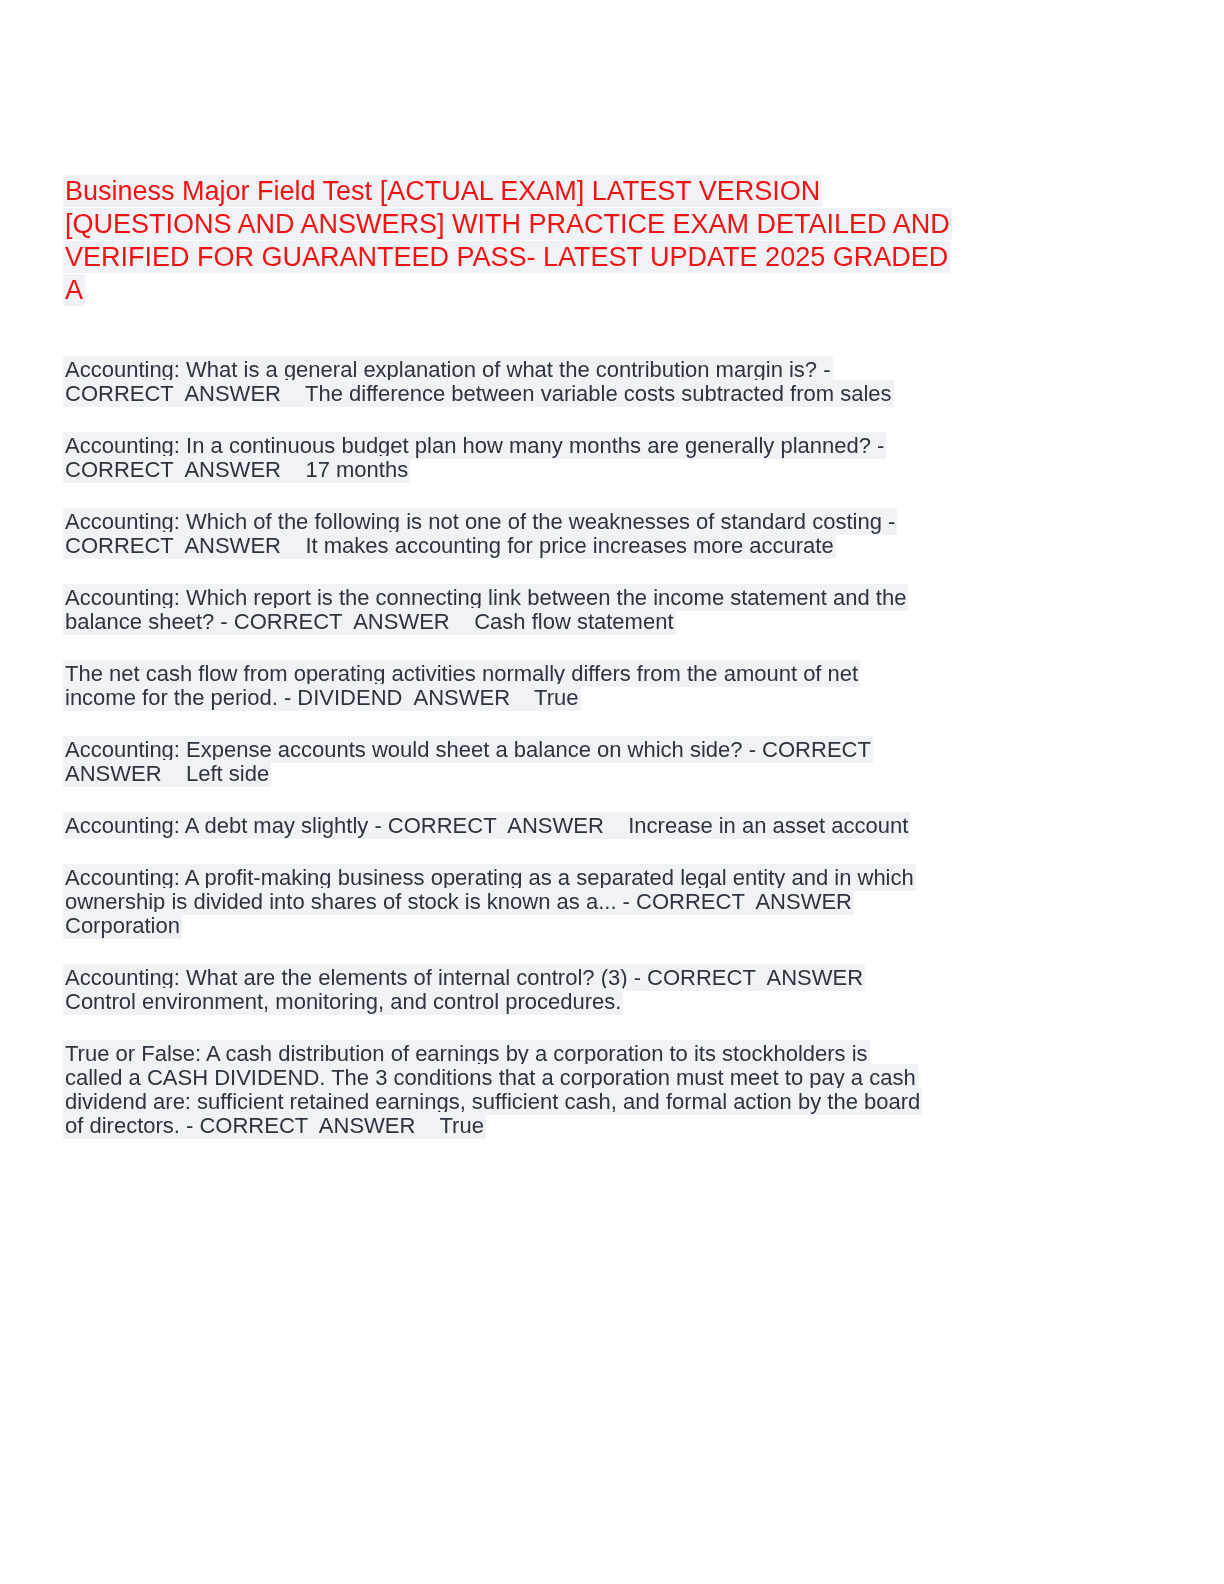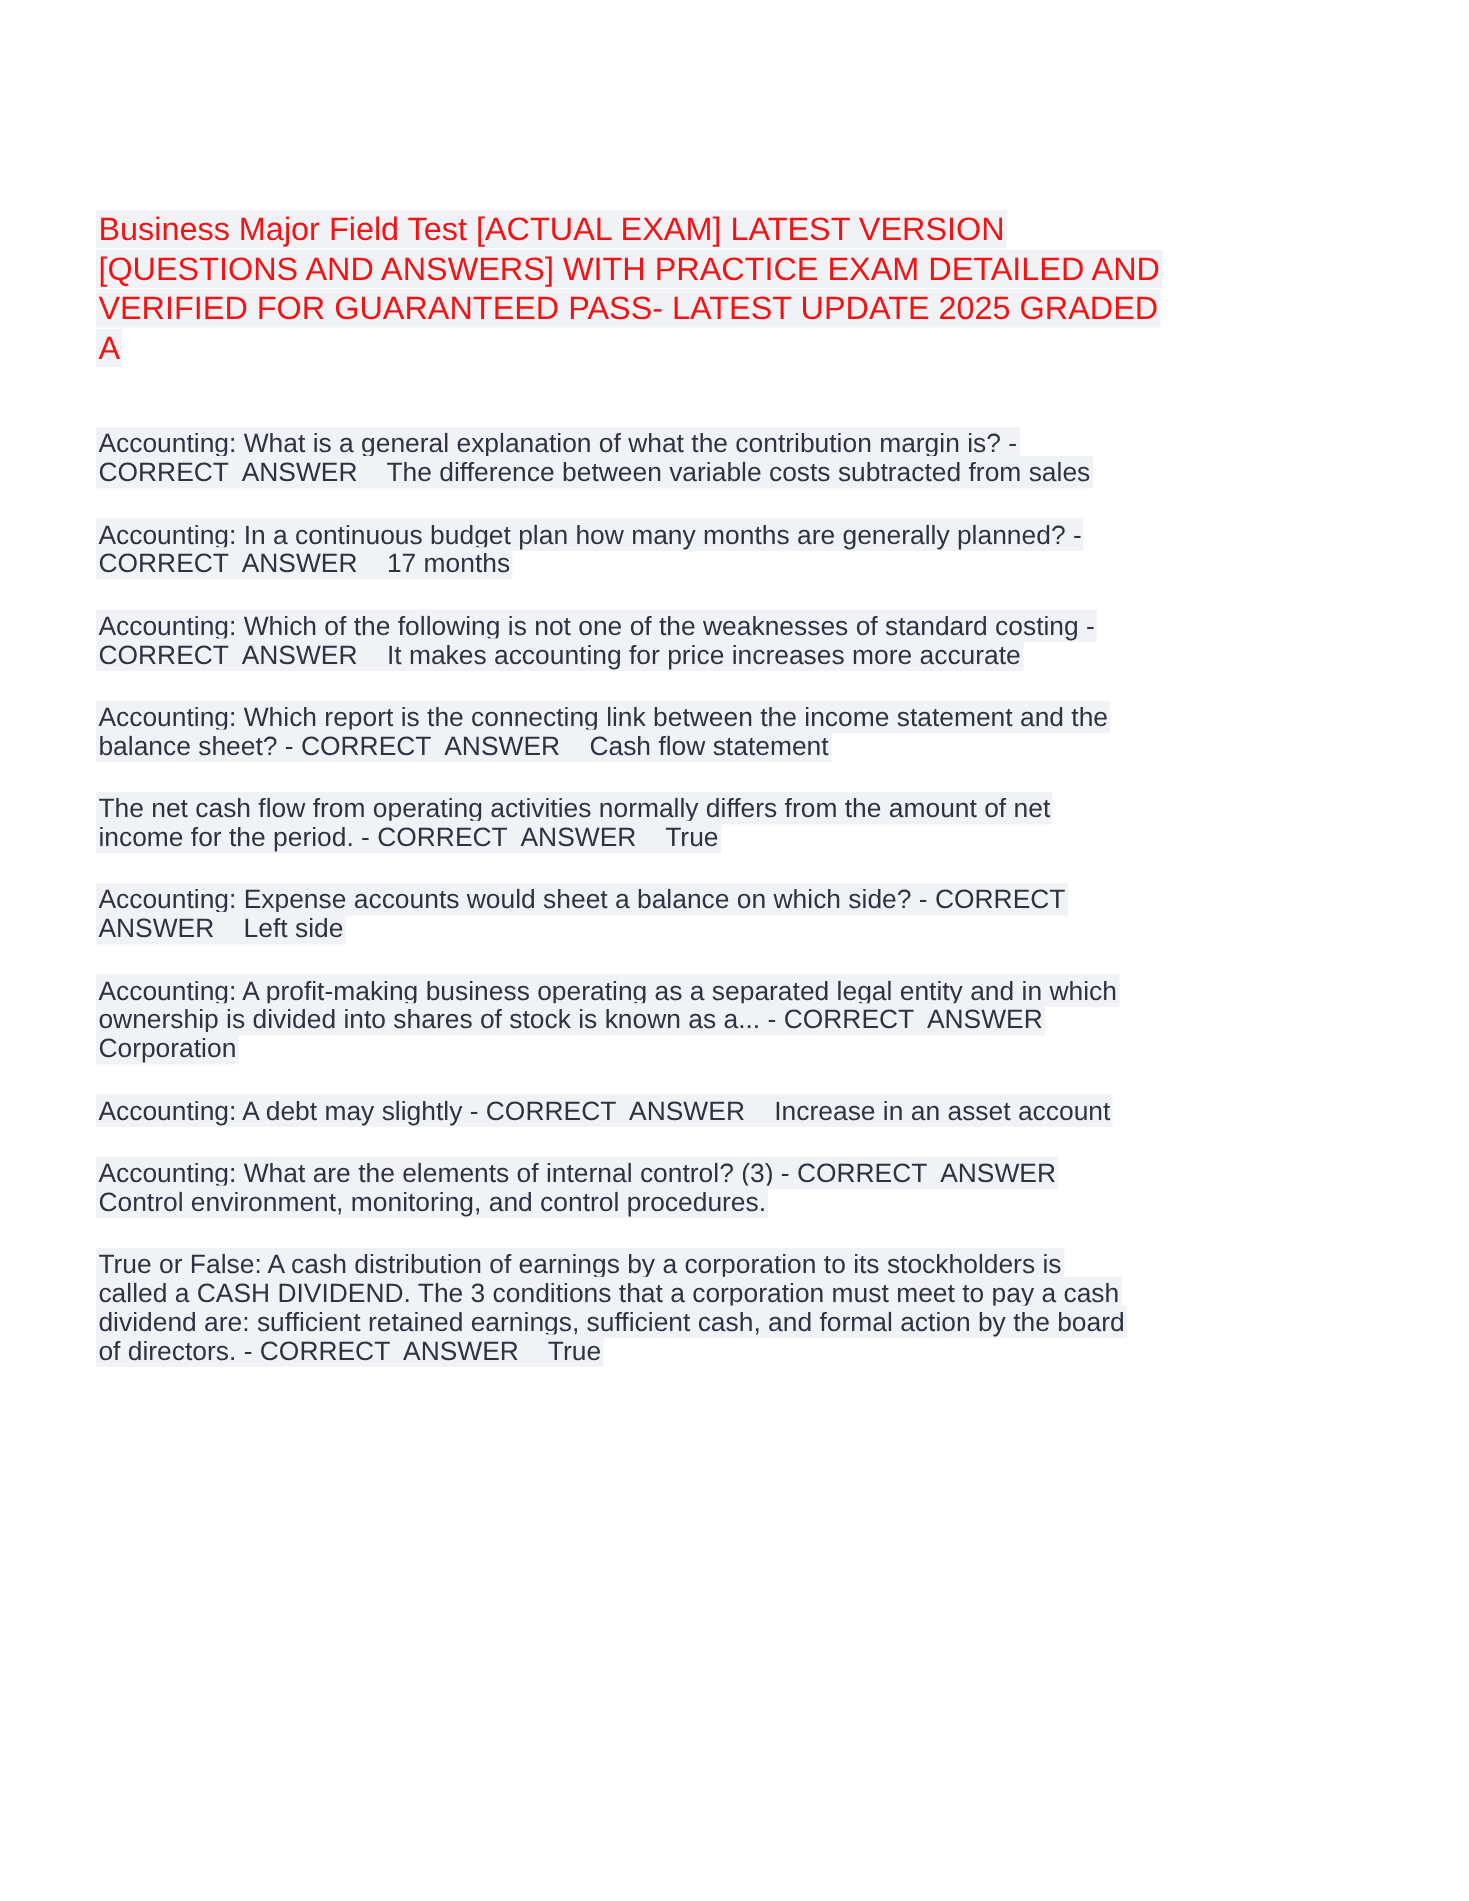--- a/index.html
+++ b/index.html
@@ -6,21 +6,21 @@
   html, body { background: #ffffff; }
   .page {
     position: relative;
     width: 1224px;
     height: 1584px;
     background: #ffffff;
     overflow: hidden;
     font-family: "Liberation Sans", "DejaVu Sans", sans-serif;
   }
   .content {
-    padding: 175px 126px 0 82px;
+    padding: 175px 126px 0 65px;
   }
   .doc-title {
     font-size: 27px;
     line-height: 33px;
     font-weight: 400;
     color: #f21414;
     margin-bottom: 51px;
     white-space: pre-wrap;
   }
   .para {
@@ -53,27 +53,27 @@
 
     <p class="para"><span class="hl">Accounting: What is a general explanation of what the contribution margin is? -
 CORRECT  ANSWER    The difference between variable costs subtracted from sales</span></p>
     <p class="para"><span class="hl">Accounting: In a continuous budget plan how many months are generally planned? -
 CORRECT  ANSWER    17 months</span></p>
     <p class="para"><span class="hl">Accounting: Which of the following is not one of the weaknesses of standard costing -
 CORRECT  ANSWER    It makes accounting for price increases more accurate</span></p>
     <p class="para"><span class="hl">Accounting: Which report is the connecting link between the income statement and the
 balance sheet? - CORRECT  ANSWER    Cash flow statement</span></p>
     <p class="para"><span class="hl">The net cash flow from operating activities normally differs from the amount of net
-income for the period. - CORRECT  ANSWER    True</span></p>
+income for the period. - DIVIDEND  ANSWER    True</span></p>
     <p class="para"><span class="hl">Accounting: Expense accounts would sheet a balance on which side? - CORRECT
 ANSWER    Left side</span></p>
+    <p class="para"><span class="hl">Accounting: A debt may slightly - CORRECT  ANSWER    Increase in an asset account</span></p>
     <p class="para"><span class="hl">Accounting: A profit-making business operating as a separated legal entity and in which
 ownership is divided into shares of stock is known as a... - CORRECT  ANSWER
 Corporation</span></p>
-    <p class="para"><span class="hl">Accounting: A debt may slightly - CORRECT  ANSWER    Increase in an asset account</span></p>
     <p class="para"><span class="hl">Accounting: What are the elements of internal control? (3) - CORRECT  ANSWER
 Control environment, monitoring, and control procedures.</span></p>
     <p class="para"><span class="hl">True or False: A cash distribution of earnings by a corporation to its stockholders is
 called a CASH DIVIDEND. The 3 conditions that a corporation must meet to pay a cash
 dividend are: sufficient retained earnings, sufficient cash, and formal action by the board
 of directors. - CORRECT  ANSWER    True</span></p>
 
   </div>
 </div>
 

